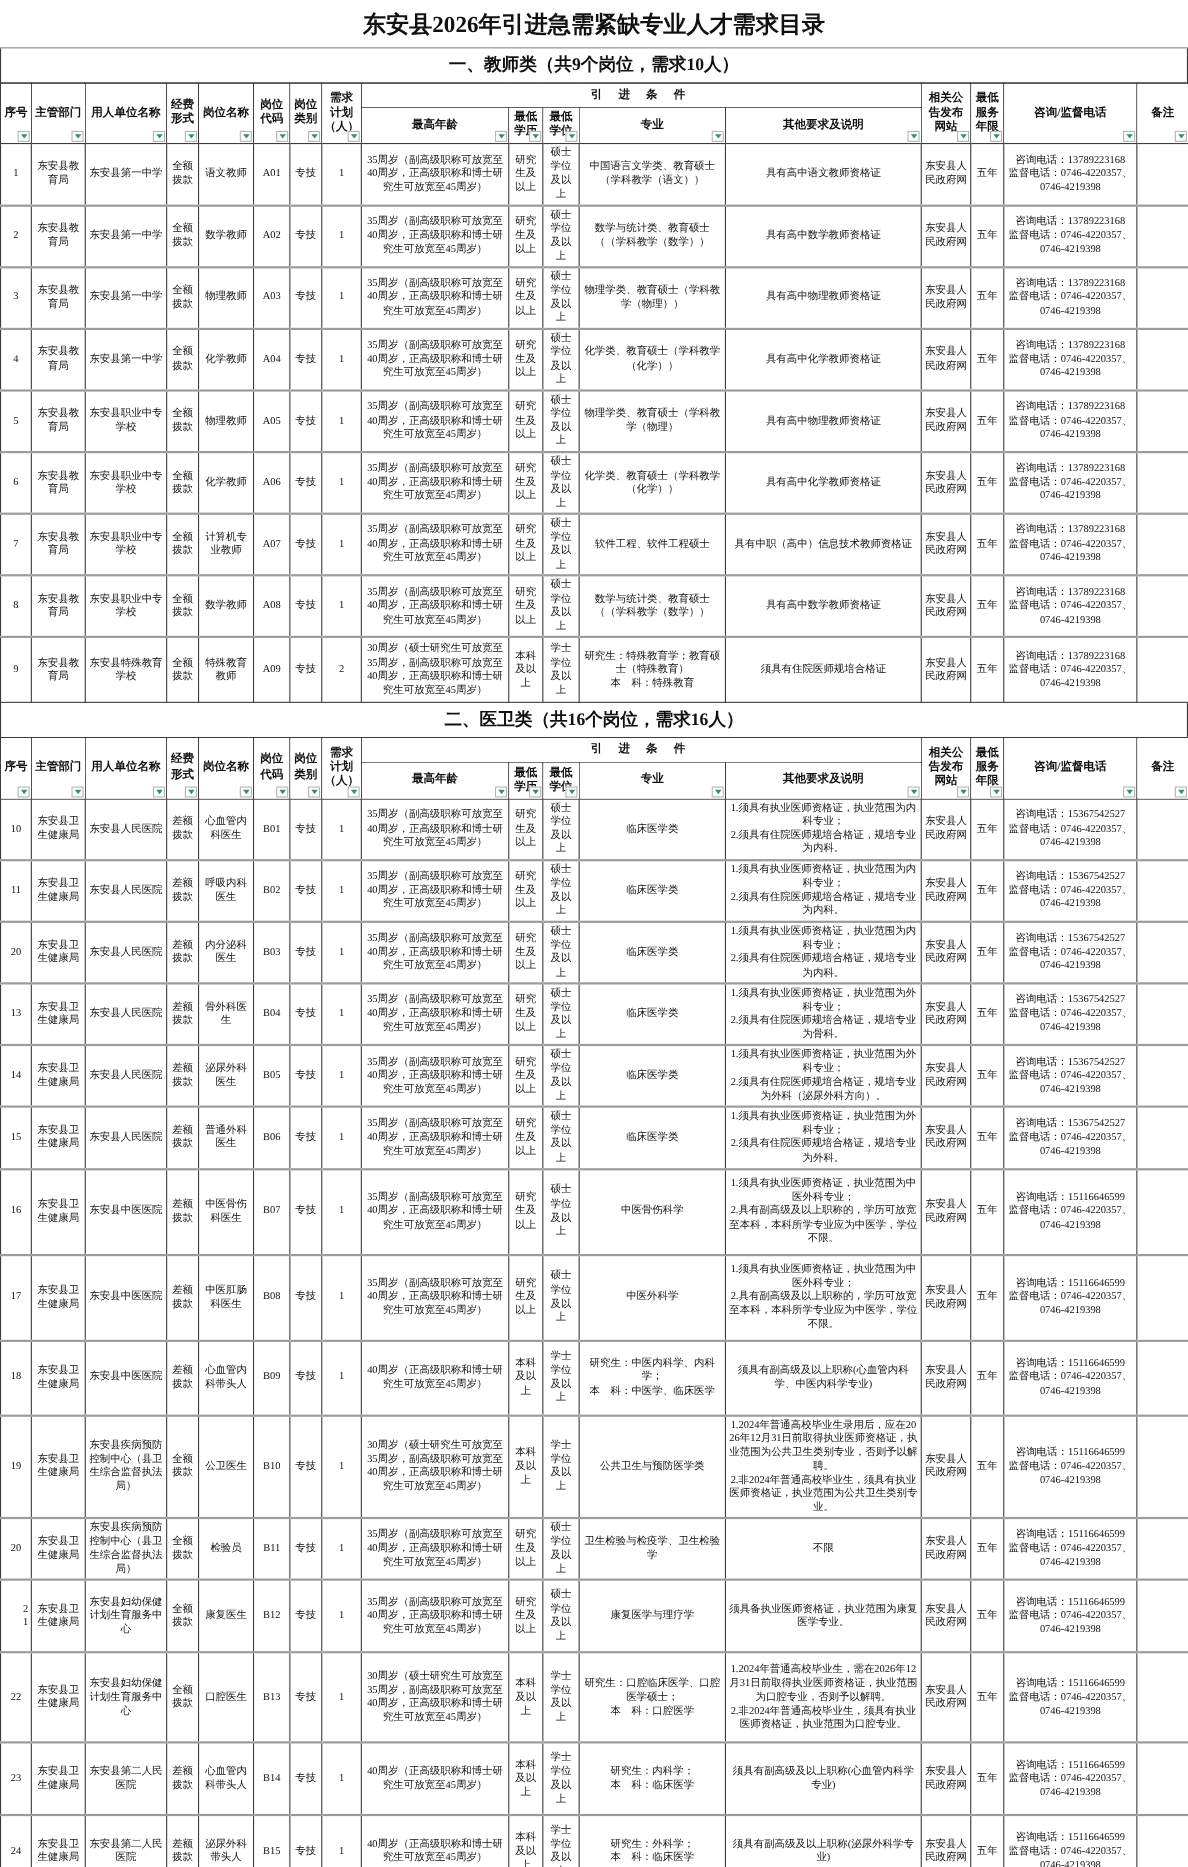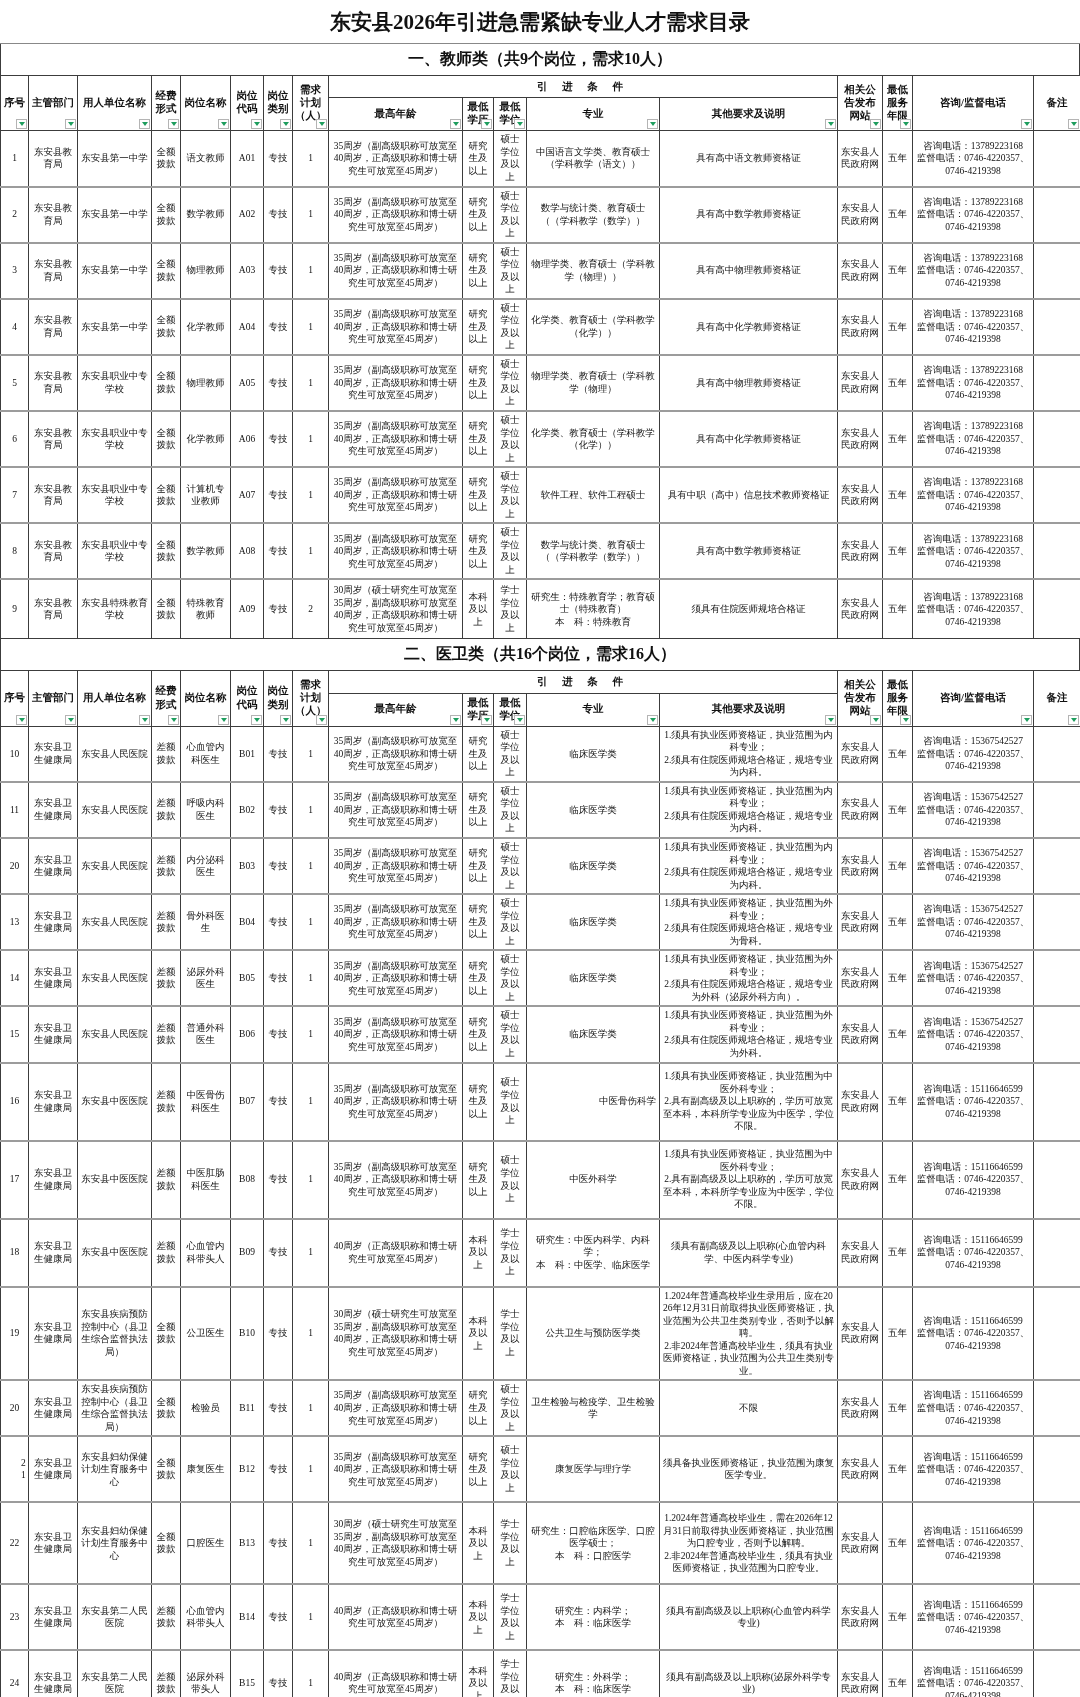--- a/index.html
+++ b/index.html
@@ -498,21 +498,21 @@
             <td style="height: 72px;">东安县卫生健康局</td>
             <td style="height: 72px;">东安县中医医院</td>
             <td style="height: 72px;">差额拨款</td>
             <td style="height: 72px;">中医骨伤科医生</td>
             <td style="height: 72px;">B07</td>
             <td style="height: 72px;">专技</td>
             <td style="height: 72px;">1</td>
             <td style="height: 72px;">35周岁（副高级职称可放宽至40周岁，正高级职称和博士研究生可放宽至45周岁）</td>
             <td style="height: 72px;">研究生及以上</td>
             <td style="height: 72px;">硕士学位及以上</td>
-            <td class="al" style="height: 72px; text-align: right;">中医骨伤科学</td>
+            <td class="al" style="height: 72px;">中医骨伤科学</td>
             <td class="al" style="height: 72px;">1.须具有执业医师资格证，执业范围为中医外科专业；
 2.具有副高级及以上职称的，学历可放宽至本科，本科所学专业应为中医学，学位不限。</td>
             <td style="height: 72px;">东安县人民政府网</td>
             <td style="height: 72px;">五年</td>
             <td class="al" style="height: 72px;">咨询电话：15116646599
 监督电话：0746-4220357、
 0746-4219398</td>
             <td style="height: 72px;"></td>
           </tr>
           <tr>

